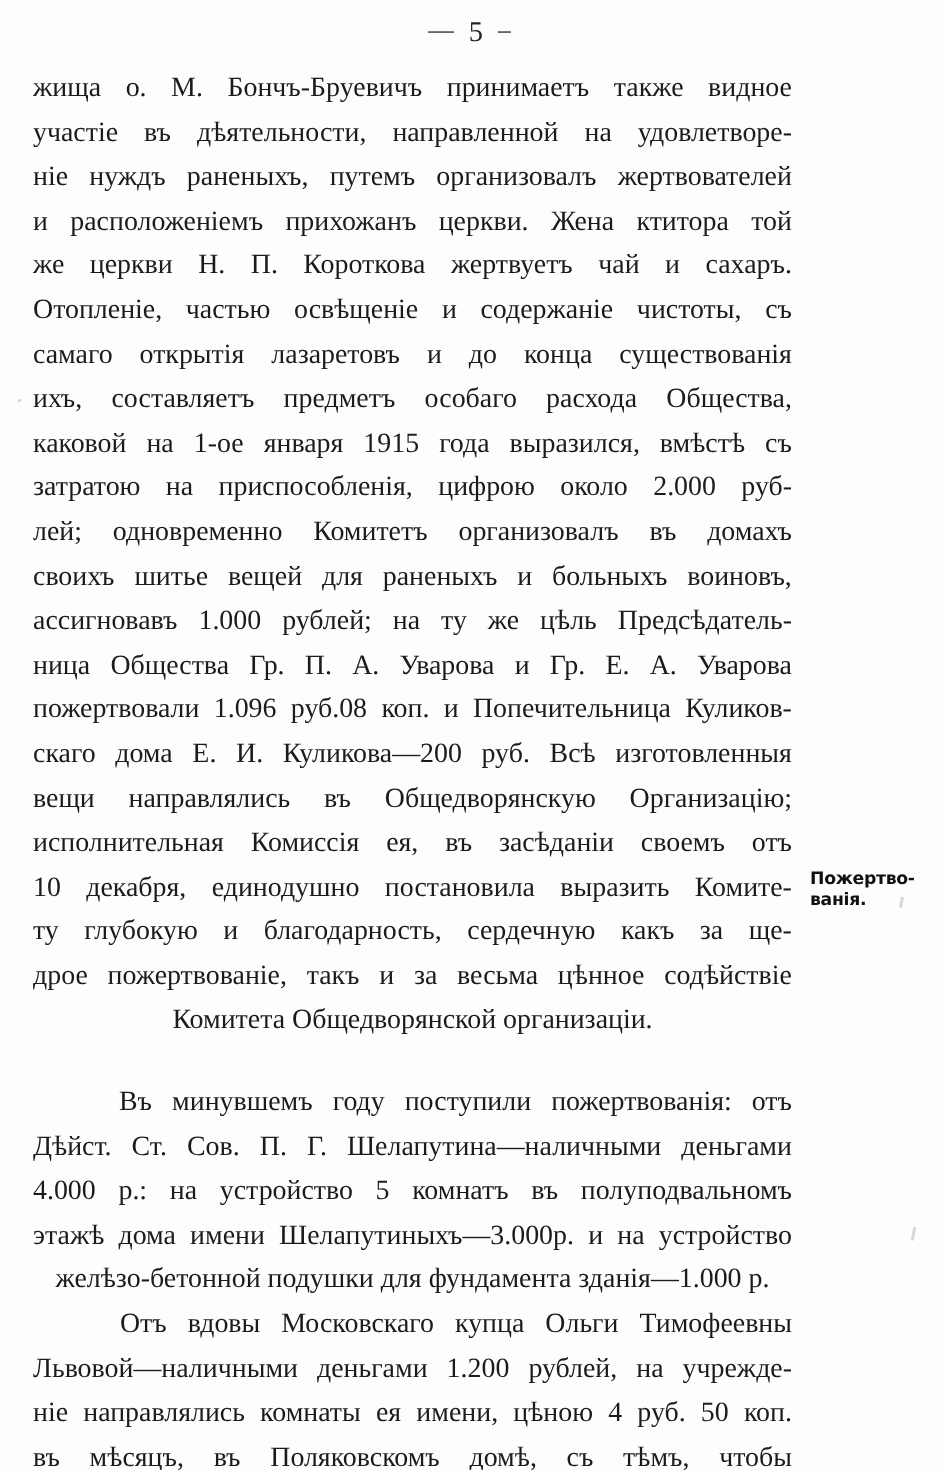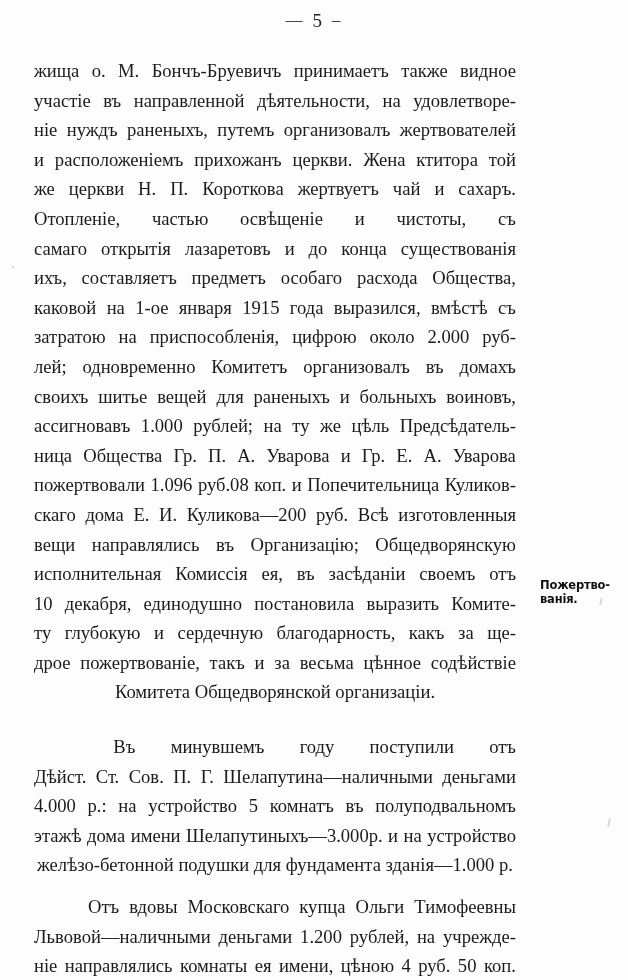--- a/index.html
+++ b/index.html
@@ -46,21 +46,21 @@
 
   
   .column {
     position: absolute;
     top: 44px;
     left: 22px;
     width: 506px;
   }
 
   .para {
-    margin: 12px;
+    margin: 0;
     padding: 0;
   }
   .para + .para { margin-top: 0; }
   .para.gap { margin-top: 25px; }
 
   
   .line {
     display: flex;
     justify-content: space-between;
     font-size: 18.6px;
@@ -114,44 +114,44 @@
 
 <div class="page">
 
   <div class="folio">
     <span class="dash">—</span><span>5</span><span class="dash">–</span>
   </div>
 
   <div class="column" id="text-column">
       <div class="para">
         <div class="line"><span class="w">жища</span><span class="w">о.</span><span class="w">М.</span><span class="w">Бончъ-Бруевичъ</span><span class="w">принимаетъ</span><span class="w">также</span><span class="w">видное</span></div>
-        <div class="line"><span class="w">участіе</span><span class="w">въ</span><span class="w">направленной</span><span class="w">дѣятельности,</span><span class="w">на</span><span class="w">удовлетворе-</span></div>
+        <div class="line"><span class="w">участіе</span><span class="w">въ</span><span class="w">дѣятельности,</span><span class="w">направленной</span><span class="w">на</span><span class="w">удовлетворе-</span></div>
         <div class="line"><span class="w">ніе</span><span class="w">нуждъ</span><span class="w">раненыхъ,</span><span class="w">путемъ</span><span class="w">организовалъ</span><span class="w">жертвователей</span></div>
         <div class="line"><span class="w">и</span><span class="w">расположеніемъ</span><span class="w">прихожанъ</span><span class="w">церкви.</span><span class="w">Жена</span><span class="w">ктитора</span><span class="w">той</span></div>
         <div class="line"><span class="w">же</span><span class="w">церкви</span><span class="w">Н.</span><span class="w">П.</span><span class="w">Короткова</span><span class="w">жертвуетъ</span><span class="w">чай</span><span class="w">и</span><span class="w">сахаръ.</span></div>
-        <div class="line"><span class="w">Отопленіе,</span><span class="w">частью</span><span class="w">освѣщеніе</span><span class="w">и</span><span class="w">чистоты,</span><span class="w">съ</span></div>
+        <div class="line"><span class="w">Отопленіе,</span><span class="w">частью</span><span class="w">освѣщеніе</span><span class="w">и</span><span class="w">содержаніе</span><span class="w">чистоты,</span><span class="w">съ</span></div>
         <div class="line"><span class="w">самаго</span><span class="w">открытія</span><span class="w">лазаретовъ</span><span class="w">и</span><span class="w">до</span><span class="w">конца</span><span class="w">существованія</span></div>
         <div class="line"><span class="w">ихъ,</span><span class="w">составляетъ</span><span class="w">предметъ</span><span class="w">особаго</span><span class="w">расхода</span><span class="w">Общества,</span></div>
         <div class="line"><span class="w">каковой</span><span class="w">на</span><span class="w">1-ое</span><span class="w">января</span><span class="w">1915</span><span class="w">года</span><span class="w">выразился,</span><span class="w">вмѣстѣ</span><span class="w">съ</span></div>
         <div class="line"><span class="w">затратою</span><span class="w">на</span><span class="w">приспособленія,</span><span class="w">цифрою</span><span class="w">около</span><span class="w">2.000</span><span class="w">руб-</span></div>
         <div class="line"><span class="w">лей;</span><span class="w">одновременно</span><span class="w">Комитетъ</span><span class="w">организовалъ</span><span class="w">въ</span><span class="w">домахъ</span></div>
         <div class="line"><span class="w">своихъ</span><span class="w">шитье</span><span class="w">вещей</span><span class="w">для</span><span class="w">раненыхъ</span><span class="w">и</span><span class="w">больныхъ</span><span class="w">воиновъ,</span></div>
         <div class="line"><span class="w">ассигновавъ</span><span class="w">1.000</span><span class="w">рублей;</span><span class="w">на</span><span class="w">ту</span><span class="w">же</span><span class="w">цѣль</span><span class="w">Предсѣдатель-</span></div>
         <div class="line"><span class="w">ница</span><span class="w">Общества</span><span class="w">Гр.</span><span class="w">П.</span><span class="w">А.</span><span class="w">Уварова</span><span class="w">и</span><span class="w">Гр.</span><span class="w">Е.</span><span class="w">А.</span><span class="w">Уварова</span></div>
         <div class="line"><span class="w">пожертвовали</span><span class="w">1.096</span><span class="w">руб.08</span><span class="w">коп.</span><span class="w">и</span><span class="w">Попечительница</span><span class="w">Куликов-</span></div>
         <div class="line"><span class="w">скаго</span><span class="w">дома</span><span class="w">Е.</span><span class="w">И.</span><span class="w">Куликова—200</span><span class="w">руб.</span><span class="w">Всѣ</span><span class="w">изготовленныя</span></div>
-        <div class="line"><span class="w">вещи</span><span class="w">направлялись</span><span class="w">въ</span><span class="w">Организацію;</span><span class="w">Общедворянскую</span></div>
+        <div class="line"><span class="w">вещи</span><span class="w">направлялись</span><span class="w">въ</span><span class="w">Общедворянскую</span><span class="w">Организацію;</span></div>
         <div class="line"><span class="w">исполнительная</span><span class="w">Комиссія</span><span class="w">ея,</span><span class="w">въ</span><span class="w">засѣданіи</span><span class="w">своемъ</span><span class="w">отъ</span></div>
         <div class="line"><span class="w">10</span><span class="w">декабря,</span><span class="w">единодушно</span><span class="w">постановила</span><span class="w">выразить</span><span class="w">Комите-</span></div>
-        <div class="line"><span class="w">ту</span><span class="w">глубокую</span><span class="w">и</span><span class="w">сердечную</span><span class="w">благодарность,</span><span class="w">какъ</span><span class="w">за</span><span class="w">ще-</span></div>
+        <div class="line"><span class="w">ту</span><span class="w">глубокую</span><span class="w">и</span><span class="w">благодарность,</span><span class="w">сердечную</span><span class="w">какъ</span><span class="w">за</span><span class="w">ще-</span></div>
         <div class="line"><span class="w">дрое</span><span class="w">пожертвованіе,</span><span class="w">такъ</span><span class="w">и</span><span class="w">за</span><span class="w">весьма</span><span class="w">цѣнное</span><span class="w">содѣйствіе</span></div>
         <div class="line last"><span class="w">Комитета Общедворянской организаціи.</span></div>
       </div>
       <div class="para gap">
-        <div class="line indent"><span class="w">Въ</span><span class="w">минувшемъ</span><span class="w">году</span><span class="w">поступили</span><span class="w">отъ</span></div>
+        <div class="line indent"><span class="w">Въ</span><span class="w">минувшемъ</span><span class="w">году</span><span class="w">поступили</span><span class="w">пожертвованія:</span><span class="w">отъ</span></div>
         <div class="line"><span class="w">Дѣйст.</span><span class="w">Ст.</span><span class="w">Сов.</span><span class="w">П.</span><span class="w">Г.</span><span class="w">Шелапутина—наличными</span><span class="w">деньгами</span></div>
         <div class="line"><span class="w">4.000</span><span class="w">р.:</span><span class="w">на</span><span class="w">устройство</span><span class="w">5</span><span class="w">комнатъ</span><span class="w">въ</span><span class="w">полуподвальномъ</span></div>
         <div class="line"><span class="w">этажѣ</span><span class="w">дома</span><span class="w">имени</span><span class="w">Шелапутиныхъ—3.000р.</span><span class="w">и</span><span class="w">на</span><span class="w">устройство</span></div>
         <div class="line last"><span class="w">желѣзо-бетонной подушки для фундамента зданія—1.000 р.</span></div>
       </div>
       <div class="para">
         <div class="line indent"><span class="w">Отъ</span><span class="w">вдовы</span><span class="w">Московскаго</span><span class="w">купца</span><span class="w">Ольги</span><span class="w">Тимофеевны</span></div>
         <div class="line"><span class="w">Львовой—наличными</span><span class="w">деньгами</span><span class="w">1.200</span><span class="w">рублей,</span><span class="w">на</span><span class="w">учрежде-</span></div>
         <div class="line"><span class="w">ніе</span><span class="w">направлялись</span><span class="w">комнаты</span><span class="w">ея</span><span class="w">имени,</span><span class="w">цѣною</span><span class="w">4</span><span class="w">руб.</span><span class="w">50</span><span class="w">коп.</span></div>
         <div class="line"><span class="w">въ</span><span class="w">мѣсяцъ,</span><span class="w">въ</span><span class="w">Поляковскомъ</span><span class="w">домѣ,</span><span class="w">съ</span><span class="w">тѣмъ,</span><span class="w">чтобы</span></div>

